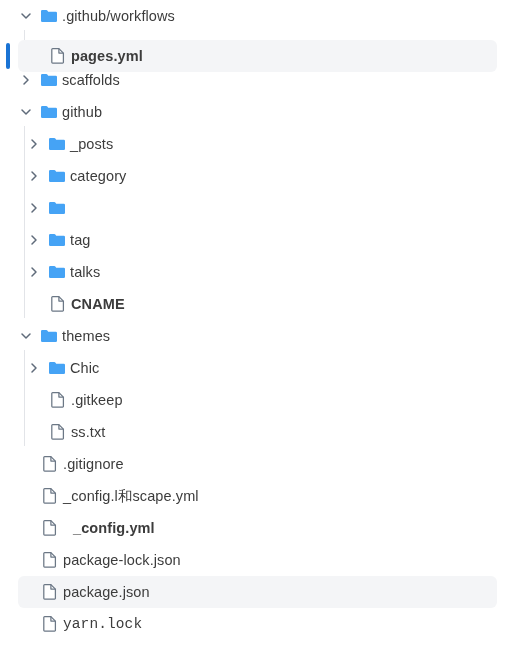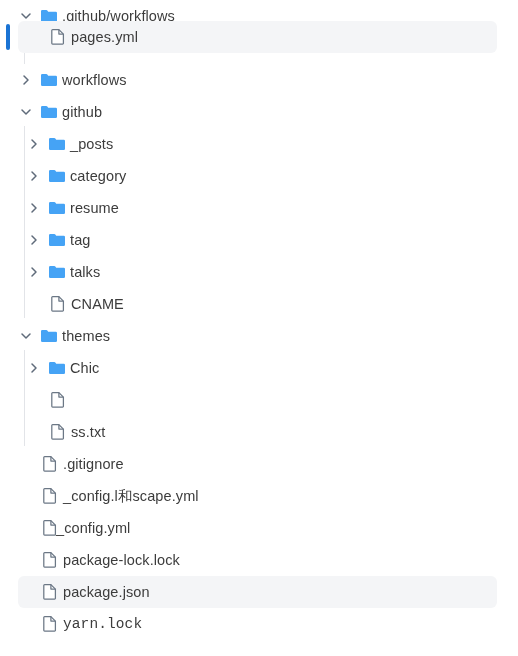--- a/index.html
+++ b/index.html
@@ -119,21 +119,21 @@
           <path d="M3 5l4 4 4-4" fill="none" stroke="#5f6b7a" stroke-width="1.5" stroke-linecap="round" stroke-linejoin="round"></path>
         </svg>
       </div>
       <div class="icon" style="left: 40px;">
         <svg width="18" height="18" viewBox="0 0 18 18">
           <path d="M1 4.2a1.2 1.2 0 0 1 1.2-1.2h4.1c.4 0 .78.18 1.02.5l.9 1.2h7.58A1.2 1.2 0 0 1 17 5.9v7.9a1.2 1.2 0 0 1-1.2 1.2H2.2A1.2 1.2 0 0 1 1 13.8V4.2z" fill="#45a3f5"></path>
         </svg>
       </div>
       <div class="label" style="left: 62px;">.github/workflows</div>
     </div>
-    <div class="row selected" style="top: 21px;">
+    <div class="row selected" style="top: 40px; font-weight: bold;">
       <div class="row-bg"></div>
       <div class="sel-bar"></div>
       <div class="icon" style="left: 49px;">
         <svg width="18" height="18" viewBox="0 0 18 18">
           <path d="M3.6 1.6h6.3l4.5 4.5v9.1a.8.8 0 0 1-.8.8H3.6a.8.8 0 0 1-.8-.8V2.4a.8.8 0 0 1 .8-.8z" fill="#ffffff" stroke="#6b7785" stroke-width="1.25" stroke-linejoin="round"></path>
           <path d="M9.9 1.6v4.5h4.5" fill="none" stroke="#6b7785" stroke-width="1.25" stroke-linejoin="round"></path>
         </svg>
       </div>
       <div class="label" style="left: 71px;">pages.yml</div>
     </div>
@@ -142,21 +142,21 @@
       <div class="chevron" style="left: 18px;">
         <svg width="14" height="14" viewBox="0 0 14 14">
           <path d="M5 3l4 4-4 4" fill="none" stroke="#5f6b7a" stroke-width="1.5" stroke-linecap="round" stroke-linejoin="round"></path>
         </svg>
       </div>
       <div class="icon" style="left: 40px;">
         <svg width="18" height="18" viewBox="0 0 18 18">
           <path d="M1 4.2a1.2 1.2 0 0 1 1.2-1.2h4.1c.4 0 .78.18 1.02.5l.9 1.2h7.58A1.2 1.2 0 0 1 17 5.9v7.9a1.2 1.2 0 0 1-1.2 1.2H2.2A1.2 1.2 0 0 1 1 13.8V4.2z" fill="#45a3f5"></path>
         </svg>
       </div>
-      <div class="label" style="left: 62px;">workflows</div>
+      <div class="label" style="left: 62px;">scaffolds</div>
     </div>
     <div class="row" style="top: 96px;">
       <div class="row-bg"></div>
       <div class="chevron" style="left: 18px;">
         <svg width="14" height="14" viewBox="0 0 14 14">
           <path d="M3 5l4 4 4-4" fill="none" stroke="#5f6b7a" stroke-width="1.5" stroke-linecap="round" stroke-linejoin="round"></path>
         </svg>
       </div>
       <div class="icon" style="left: 40px;">
         <svg width="18" height="18" viewBox="0 0 18 18">
@@ -198,21 +198,20 @@
       <div class="chevron" style="left: 26px;">
         <svg width="14" height="14" viewBox="0 0 14 14">
           <path d="M5 3l4 4-4 4" fill="none" stroke="#5f6b7a" stroke-width="1.5" stroke-linecap="round" stroke-linejoin="round"></path>
         </svg>
       </div>
       <div class="icon" style="left: 48px;">
         <svg width="18" height="18" viewBox="0 0 18 18">
           <path d="M1 4.2a1.2 1.2 0 0 1 1.2-1.2h4.1c.4 0 .78.18 1.02.5l.9 1.2h7.58A1.2 1.2 0 0 1 17 5.9v7.9a1.2 1.2 0 0 1-1.2 1.2H2.2A1.2 1.2 0 0 1 1 13.8V4.2z" fill="#45a3f5"></path>
         </svg>
       </div>
-      <div class="label" style="left: 70px;">resume</div>
     </div>
     <div class="row" style="top: 224px;">
       <div class="row-bg"></div>
       <div class="chevron" style="left: 26px;">
         <svg width="14" height="14" viewBox="0 0 14 14">
           <path d="M5 3l4 4-4 4" fill="none" stroke="#5f6b7a" stroke-width="1.5" stroke-linecap="round" stroke-linejoin="round"></path>
         </svg>
       </div>
       <div class="icon" style="left: 48px;">
         <svg width="18" height="18" viewBox="0 0 18 18">
@@ -236,21 +235,21 @@
       <div class="label" style="left: 70px;">talks</div>
     </div>
     <div class="row" style="top: 288px;">
       <div class="row-bg"></div>
       <div class="icon" style="left: 49px;">
         <svg width="18" height="18" viewBox="0 0 18 18">
           <path d="M3.6 1.6h6.3l4.5 4.5v9.1a.8.8 0 0 1-.8.8H3.6a.8.8 0 0 1-.8-.8V2.4a.8.8 0 0 1 .8-.8z" fill="#ffffff" stroke="#6b7785" stroke-width="1.25" stroke-linejoin="round"></path>
           <path d="M9.9 1.6v4.5h4.5" fill="none" stroke="#6b7785" stroke-width="1.25" stroke-linejoin="round"></path>
         </svg>
       </div>
-      <div class="label" style="left: 71px;">CNAME</div>
+      <div class="label" style="left: 71px; font-weight: bold;">CNAME</div>
     </div>
     <div class="row" style="top: 320px;">
       <div class="row-bg"></div>
       <div class="chevron" style="left: 18px;">
         <svg width="14" height="14" viewBox="0 0 14 14">
           <path d="M3 5l4 4 4-4" fill="none" stroke="#5f6b7a" stroke-width="1.5" stroke-linecap="round" stroke-linejoin="round"></path>
         </svg>
       </div>
       <div class="icon" style="left: 40px;">
         <svg width="18" height="18" viewBox="0 0 18 18">
@@ -274,20 +273,21 @@
       <div class="label" style="left: 70px;">Chic</div>
     </div>
     <div class="row" style="top: 384px;">
       <div class="row-bg"></div>
       <div class="icon" style="left: 49px;">
         <svg width="18" height="18" viewBox="0 0 18 18">
           <path d="M3.6 1.6h6.3l4.5 4.5v9.1a.8.8 0 0 1-.8.8H3.6a.8.8 0 0 1-.8-.8V2.4a.8.8 0 0 1 .8-.8z" fill="#ffffff" stroke="#6b7785" stroke-width="1.25" stroke-linejoin="round"></path>
           <path d="M9.9 1.6v4.5h4.5" fill="none" stroke="#6b7785" stroke-width="1.25" stroke-linejoin="round"></path>
         </svg>
       </div>
+      <div class="label" style="left: 71px;">.gitkeep</div>
     </div>
     <div class="row" style="top: 416px;">
       <div class="row-bg"></div>
       <div class="icon" style="left: 49px;">
         <svg width="18" height="18" viewBox="0 0 18 18">
           <path d="M3.6 1.6h6.3l4.5 4.5v9.1a.8.8 0 0 1-.8.8H3.6a.8.8 0 0 1-.8-.8V2.4a.8.8 0 0 1 .8-.8z" fill="#ffffff" stroke="#6b7785" stroke-width="1.25" stroke-linejoin="round"></path>
           <path d="M9.9 1.6v4.5h4.5" fill="none" stroke="#6b7785" stroke-width="1.25" stroke-linejoin="round"></path>
         </svg>
       </div>
       <div class="label" style="left: 71px;">ss.txt</div>
@@ -313,31 +313,31 @@
       <div class="label" style="left: 63px;">_config.l和scape.yml</div>
     </div>
     <div class="row" style="top: 512px;">
       <div class="row-bg"></div>
       <div class="icon" style="left: 41px;">
         <svg width="18" height="18" viewBox="0 0 18 18">
           <path d="M3.6 1.6h6.3l4.5 4.5v9.1a.8.8 0 0 1-.8.8H3.6a.8.8 0 0 1-.8-.8V2.4a.8.8 0 0 1 .8-.8z" fill="#ffffff" stroke="#6b7785" stroke-width="1.25" stroke-linejoin="round"></path>
           <path d="M9.9 1.6v4.5h4.5" fill="none" stroke="#6b7785" stroke-width="1.25" stroke-linejoin="round"></path>
         </svg>
       </div>
-      <div class="label" style="left: 56px;">_config.yml</div>
+      <div class="label" style="left: 73px; font-weight: bold;">_config.yml</div>
     </div>
     <div class="row" style="top: 544px;">
       <div class="row-bg"></div>
       <div class="icon" style="left: 41px;">
         <svg width="18" height="18" viewBox="0 0 18 18">
           <path d="M3.6 1.6h6.3l4.5 4.5v9.1a.8.8 0 0 1-.8.8H3.6a.8.8 0 0 1-.8-.8V2.4a.8.8 0 0 1 .8-.8z" fill="#ffffff" stroke="#6b7785" stroke-width="1.25" stroke-linejoin="round"></path>
           <path d="M9.9 1.6v4.5h4.5" fill="none" stroke="#6b7785" stroke-width="1.25" stroke-linejoin="round"></path>
         </svg>
       </div>
-      <div class="label" style="left: 63px;">package-lock.lock</div>
+      <div class="label" style="left: 63px;">package-lock.json</div>
     </div>
     <div class="row hovered" style="top: 576px;">
       <div class="row-bg"></div>
       <div class="icon" style="left: 41px;">
         <svg width="18" height="18" viewBox="0 0 18 18">
           <path d="M3.6 1.6h6.3l4.5 4.5v9.1a.8.8 0 0 1-.8.8H3.6a.8.8 0 0 1-.8-.8V2.4a.8.8 0 0 1 .8-.8z" fill="#ffffff" stroke="#6b7785" stroke-width="1.25" stroke-linejoin="round"></path>
           <path d="M9.9 1.6v4.5h4.5" fill="none" stroke="#6b7785" stroke-width="1.25" stroke-linejoin="round"></path>
         </svg>
       </div>
       <div class="label" style="left: 63px;">package.json</div>

